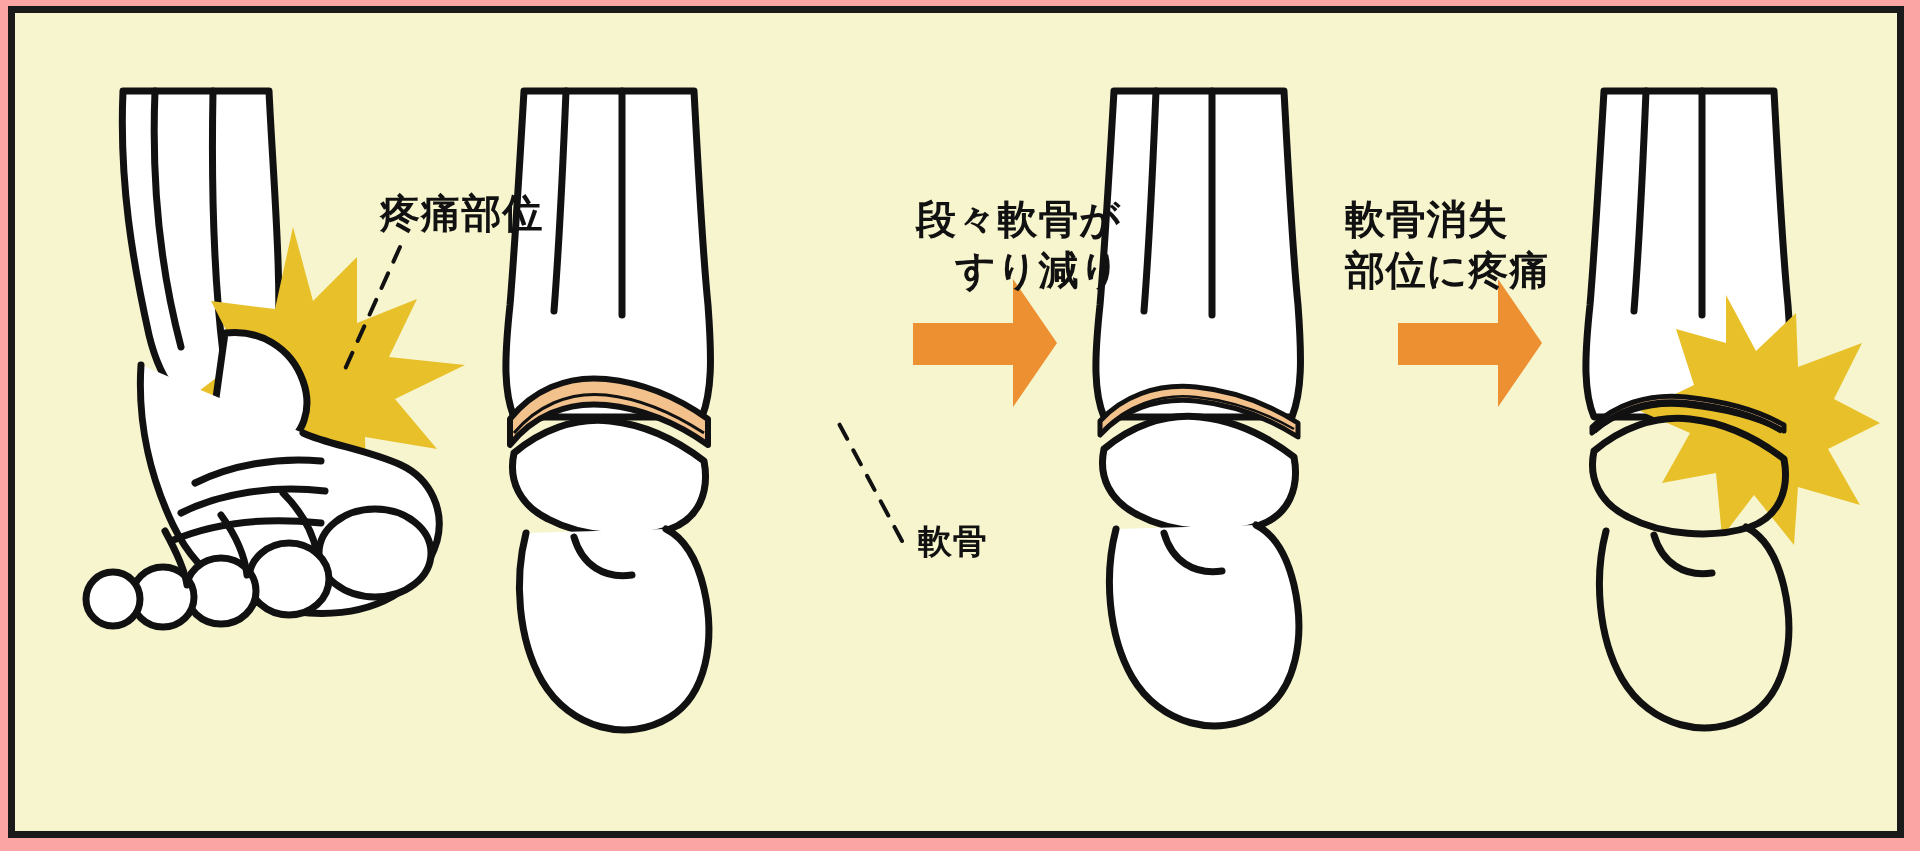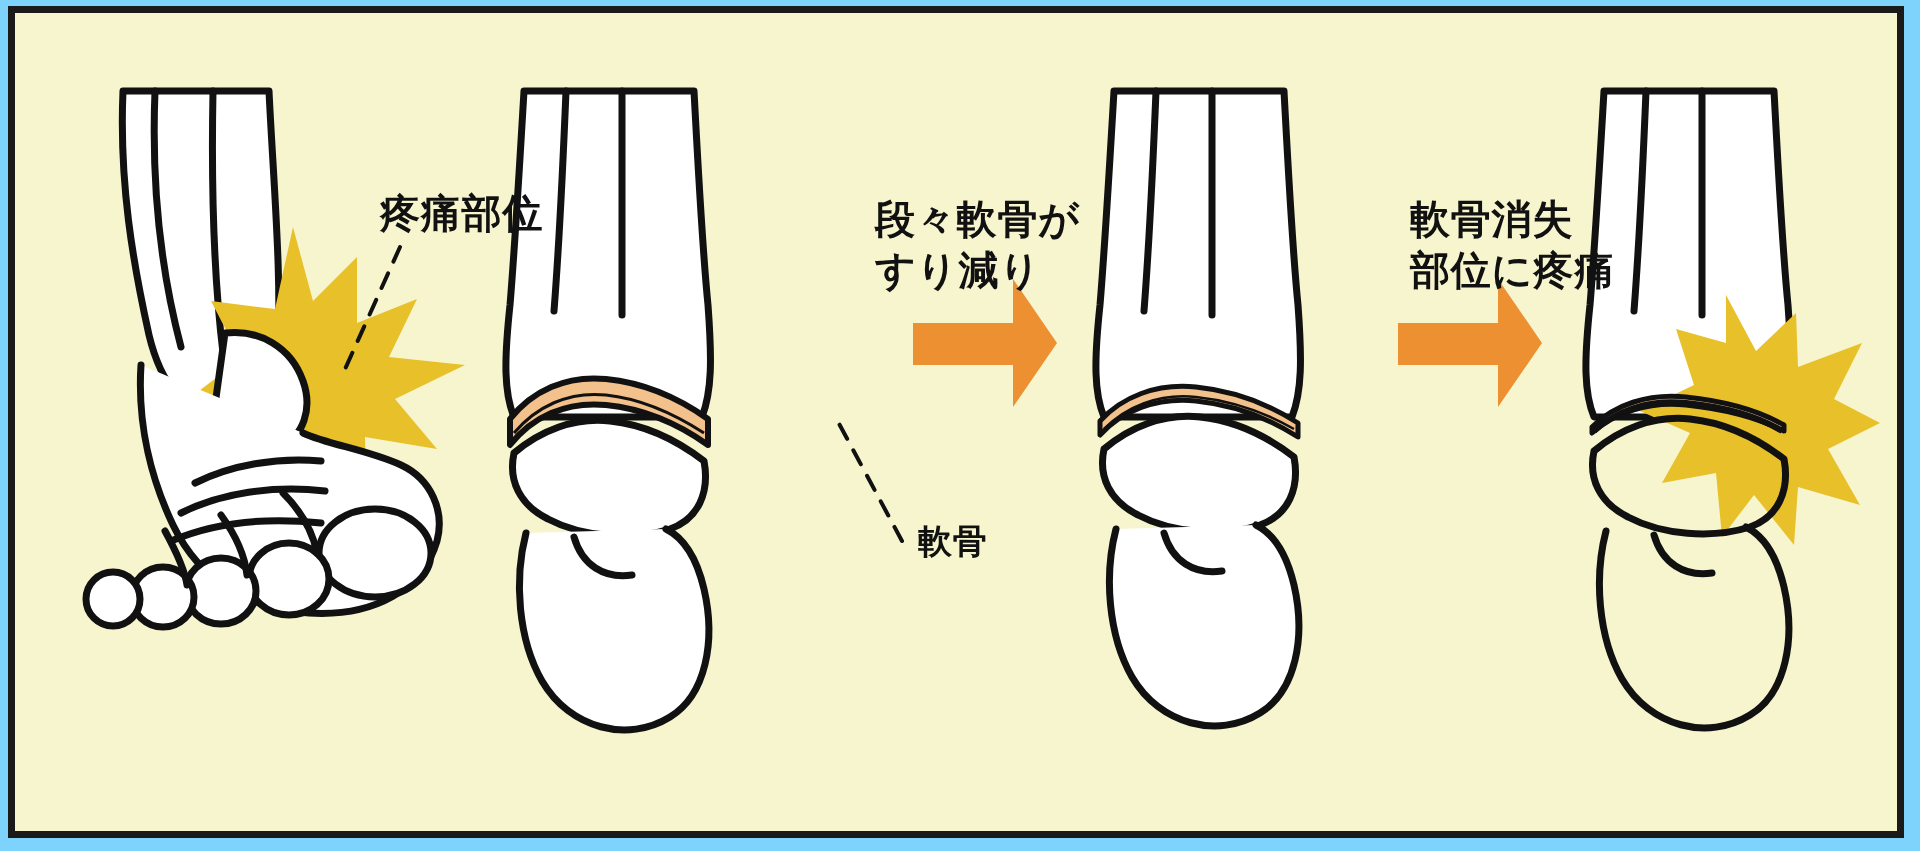--- a/index.html
+++ b/index.html
@@ -8,21 +8,21 @@
     padding: 0;
     background: #ffffff;
   }
   body {
     font-family: "Liberation Sans", "DejaVu Sans", sans-serif;
   }
   #stage {
     position: relative;
     width: 1920px;
     height: 851px;
-    background: #7dd3fc;
+    background: #fca5a5;
     overflow: hidden;
   }
   #frame {
     position: absolute;
     left: 8px;
     top: 6px;
     width: 1896px;
     height: 832px;
     background: #F7F5CE;
     border: 7px solid #1a1a1a;
@@ -41,22 +41,22 @@
     color: #111111;
     font-weight: 700;
     letter-spacing: 0.02em;
     line-height: 1.28;
     white-space: pre-line;
     font-family: "Liberation Sans", "DejaVu Sans", sans-serif;
   }
   .label-lg { font-size: 40px; }
   .label-sm { font-size: 34px; text-align: right; }
   #lbl-pain-site   { left: 380px; top: 188px; }
-  #lbl-wear        { left: 875px; top: 194px; }
-  #lbl-loss        { left: 1410px; top: 194px; }
+  #lbl-wear        { left: 916px; top: 194px; text-align: right; }
+  #lbl-loss        { left: 1345px; top: 194px; }
   #lbl-cartilage   { left: 918px; top: 520px; }
   #overlay {
     position: absolute;
     left: 0; top: 0;
     width: 1920px;
     height: 851px;
     pointer-events: none;
   }
 </style>
 </head>

